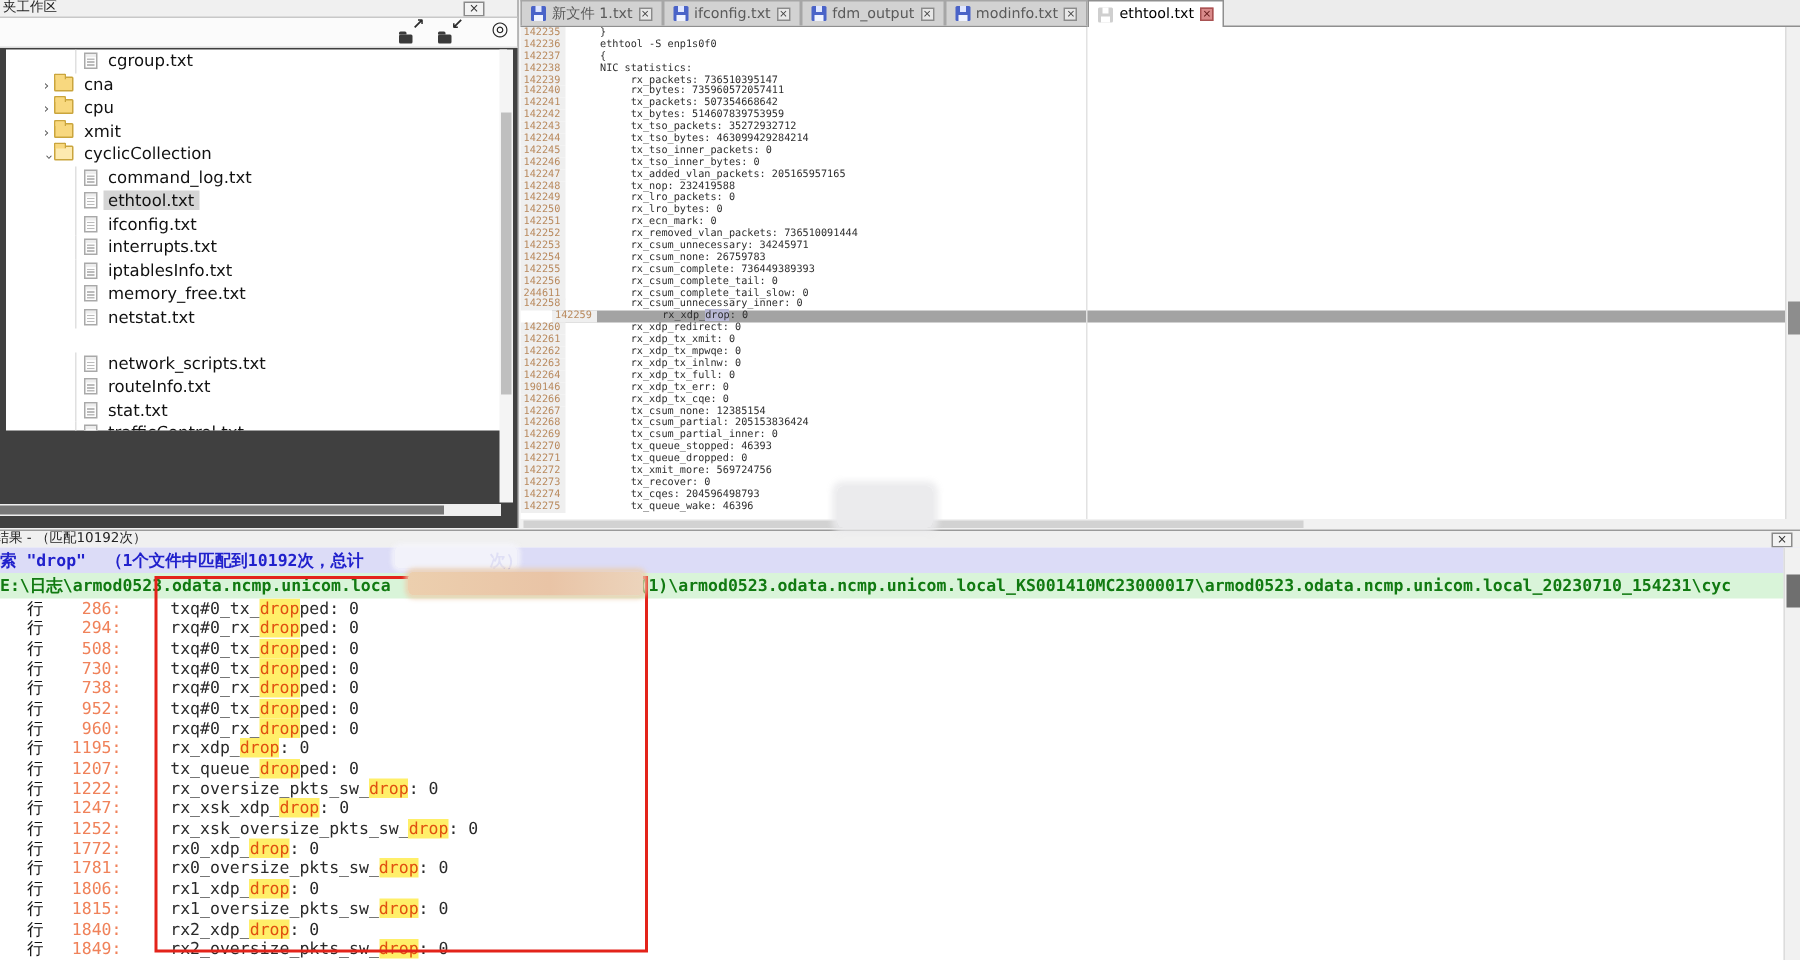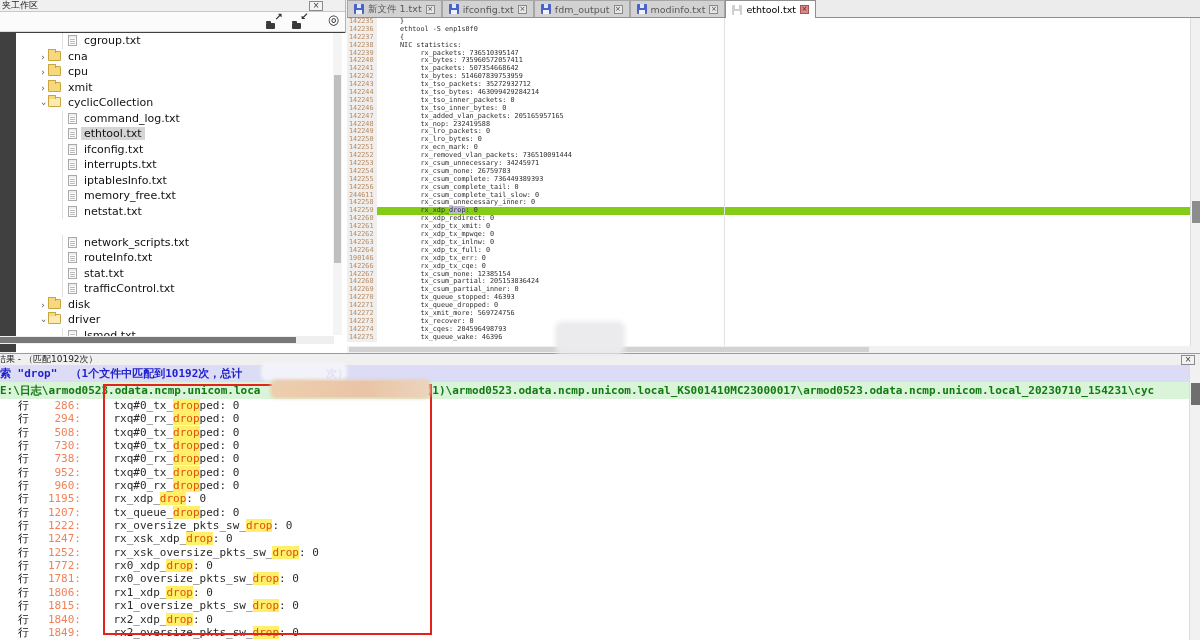--- a/index.html
+++ b/index.html
@@ -20,21 +20,21 @@
   .panel-toolbar { position:absolute; left:0; top:12px; width:100%; height:20px; background:#fbfbfb;
                    border-bottom:1px solid #dcdcdc; }
   .tool-icon { position:absolute; top:2px; width:18px; height:16px; }
   .tool-icon .arr { position:absolute; right:0; top:-3px; font-size:10px; font-weight:bold; color:#2c2c2c; }
   .tool-icon::after { content:""; position:absolute; left:1px; bottom:1px; width:9px; height:6px;
                       background:#3a3a3a; border-radius:1px; }
   .tool-icon::before { content:""; position:absolute; left:1px; bottom:7px; width:5px; height:2px;
                        background:#3a3a3a; border-radius:1px 1px 0 0; }
   .locate-icon { position:absolute; top:0px; right:6px; font-size:13px; color:#1a1a1a; }
 
-  .tree { position:absolute; left:16px; top:33px; width:334px; height:332px; overflow:hidden; background:#fff; }
+  .tree { position:absolute; left:4px; top:33px; width:334px; height:254px; overflow:hidden; background:#fff; }
   .trow { position:relative; height:15.5px; line-height:15.5px; font-size:11px; color:#111; white-space:nowrap; }
   .trow .chev { display:inline-block; width:10px; font-size:9px; color:#555; text-align:center; }
   .trow .chev.open { transform:rotate(90deg); }
   .ficon { display:inline-block; position:relative; width:9px; height:11px; background:#fdfdfd;
            border:1px solid #a9a9a9; vertical-align:-2px; margin-right:4px;
            box-shadow:inset 0 2px 0 0 #eee; }
   .ficon::after { content:""; position:absolute; left:1px; top:3px; width:5px; height:5px;
                   background:repeating-linear-gradient(#bbb 0 1px, transparent 1px 2px); }
   .foldicon { display:inline-block; position:relative; width:13px; height:10px; background:#f8d87f;
               border:1px solid #caa53d; border-radius:1px; vertical-align:-1px; margin-right:4px; }
@@ -66,21 +66,21 @@
                font-size:7px; line-height:7px; text-align:center; color:#444; }
   .tab.active .tab-close { background:#d98a8a; border-color:#a85252; color:#5d1414; }
 
   
   .editor { position:absolute; left:347px; top:18px; right:0; height:328px; background:#fff; overflow:hidden; }
   .eline { position:relative; height:7.9px; line-height:7.9px; font-family:"DejaVu Sans Mono", monospace;
            font-size:6.8px; white-space:pre; color:#2e2e2e; }
   .eline .ln { display:inline-block; width:30px; text-align:left; color:#b98a5e; background:#efefef;
                padding-left:2px; }
   .eline .code { padding-left:23px; }
-  .eline.cur { background:#84cc16; }
+  .eline.cur { background:#a3a3a3;margin-left:21px; }
   .selword { background:#b9b9d6; }
   .gutterline { position:absolute; left:377px; top:0; bottom:0; width:1px; background:#e2e2e2; }
   .editor-vscroll { position:absolute; right:0; top:18px; width:10px; height:328px; background:#f1f1f1;
                     border-left:1px solid #dcdcdc; }
   .editor-vscroll .thumb { position:absolute; left:1px; top:183px; width:8px; height:22px; background:#8d8d8d; }
   .editor-hscroll { position:absolute; left:347px; right:0; top:346px; height:7px; background:#f1f1f1; }
   .editor-hscroll .thumb { position:absolute; left:2px; top:1px; width:520px; height:5px; background:#d2d2d2; }
 
   
   .results { position:absolute; left:0; top:353px; width:1200px; height:287px; background:#fff;

